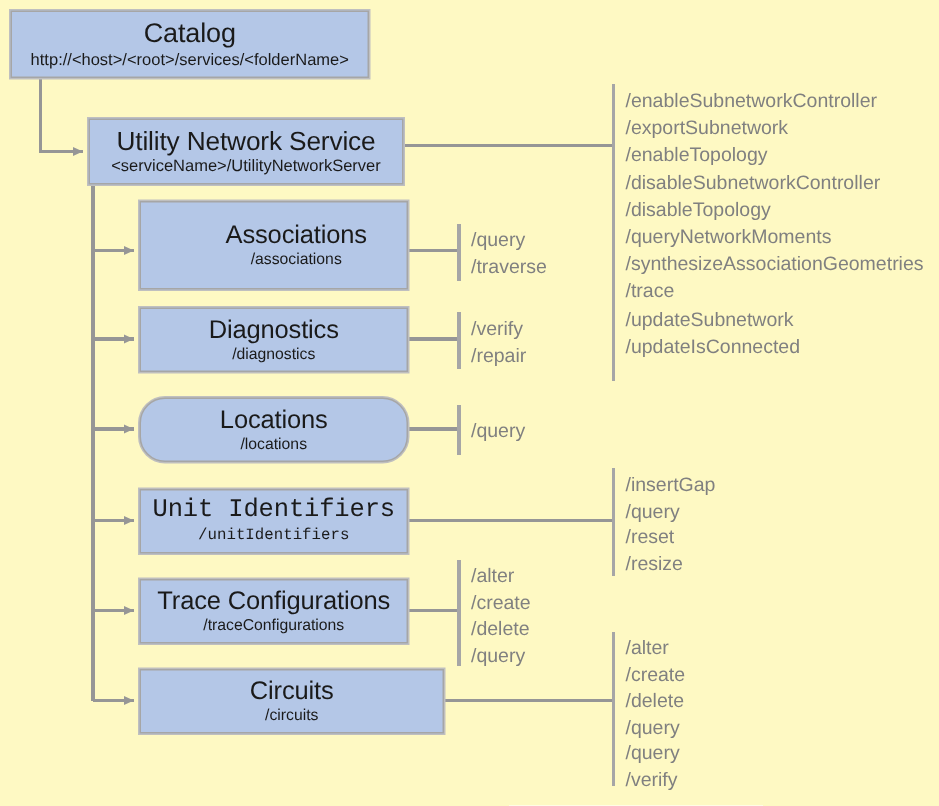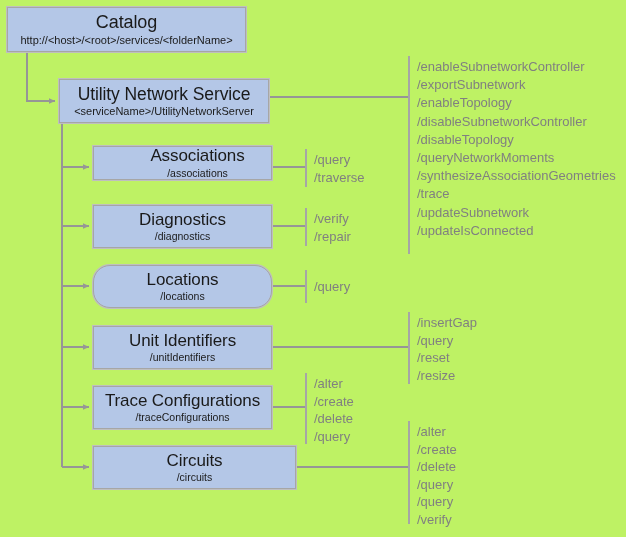--- a/index.html
+++ b/index.html
@@ -8,21 +8,21 @@
     padding: 0;
     background: #ffffff;
   }
   body {
     font-family: "Liberation Sans", sans-serif;
   }
   #diagram {
     position: relative;
     width: 626px;
     height: 537px;
-    background: #bef264;
+    background: #fef9c3;
     overflow: hidden;
   }
   #wires {
     position: absolute;
     left: 0;
     top: 0;
     width: 626px;
     height: 537px;
     pointer-events: none;
   }
@@ -123,36 +123,36 @@
   <div class="node root" style="left:7px; top:7px; width:239px; height:45px;">
     <div class="title">Catalog</div>
     <div class="path">http://&lt;host&gt;/&lt;root&gt;/services/&lt;folderName&gt;</div>
   </div>
 
   <div class="node service" style="left:59px; top:79px; width:210px; height:44px;">
     <div class="title">Utility Network Service</div>
     <div class="path">&lt;serviceName&gt;/UtilityNetworkServer</div>
   </div>
 
-  <div class="node" style="left:93px; top:146px; width:179px; height:34px;padding-left:30px;">
+  <div class="node" style="left:93px; top:134px; width:179px; height:59px;padding-left:30px;">
     <div class="title">Associations</div>
     <div class="path">/associations</div>
   </div>
 
   <div class="node" style="left:93px; top:205px; width:179px; height:43px;">
     <div class="title">Diagnostics</div>
     <div class="path">/diagnostics</div>
   </div>
 
   <div class="node" style="left:93px; top:265px; width:179px; height:43px;border-radius:17px;">
     <div class="title">Locations</div>
     <div class="path">/locations</div>
   </div>
 
-  <div class="node" style="left:93px; top:326px; width:179px; height:43px;">
+  <div class="node" style="left:93px; top:326px; width:179px; height:43px;font-family:Liberation Mono, monospace;">
     <div class="title">Unit Identifiers</div>
     <div class="path">/unitIdentifiers</div>
   </div>
 
   <div class="node" style="left:93px; top:386px; width:179px; height:43px;">
     <div class="title">Trace Configurations</div>
     <div class="path">/traceConfigurations</div>
   </div>
 
   <div class="node" style="left:93px; top:446px; width:203px; height:43px;">

